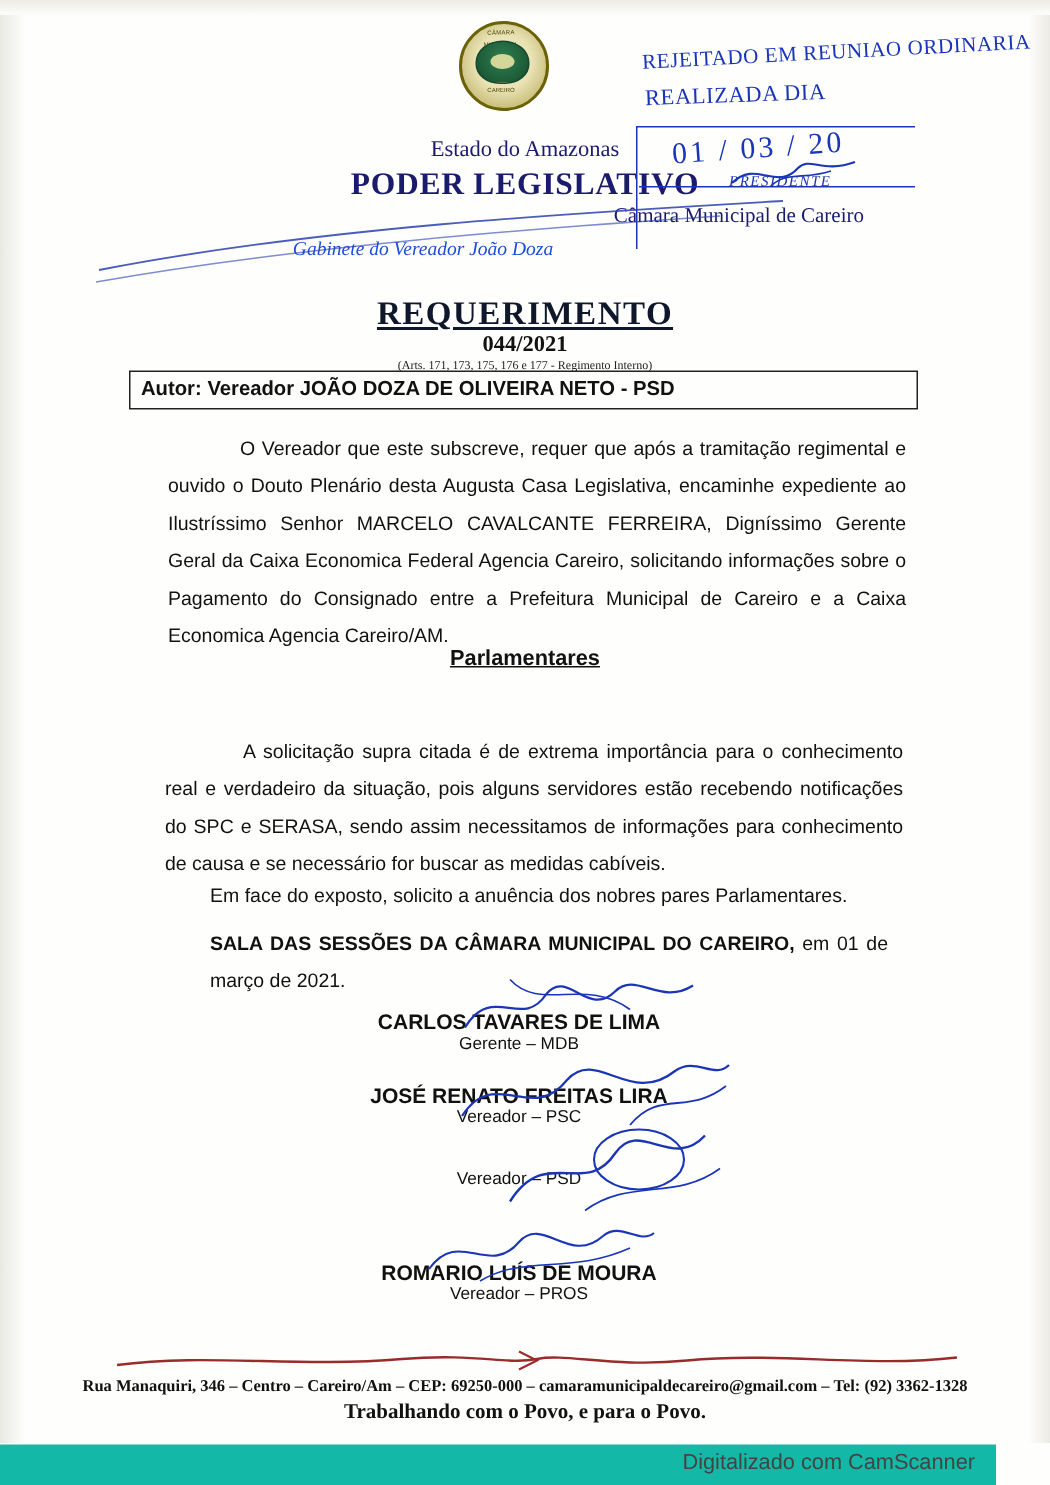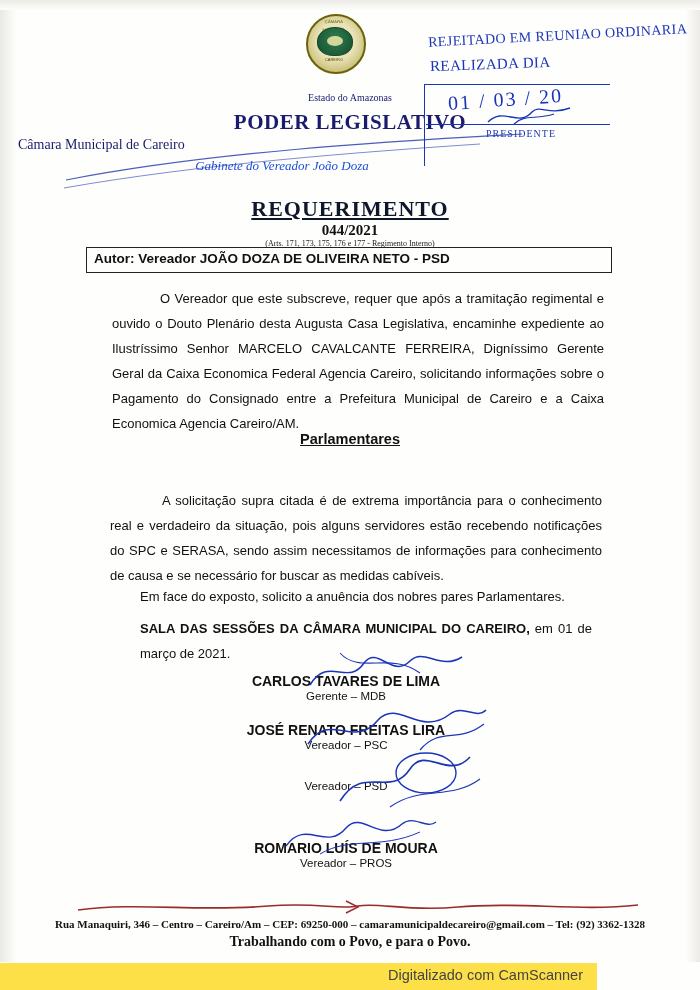--- a/index.html
+++ b/index.html
@@ -91,37 +91,37 @@
     color: #4a4305;
     text-align: center;
     line-height: 8px;
   }
 
   .hdr-state {
     position: absolute;
     left: 0; top: 92px; width: 700px;
     text-align: center;
     font-family: "Liberation Serif", serif;
-    font-size: 10px;
+    font-size: 15px;
     color: #1b1b6e;
   }
   .hdr-power {
     position: absolute;
     left: 0; top: 110px; width: 700px;
     text-align: center;
     font-family: "Liberation Serif", serif;
     font-weight: bold;
     font-size: 21px;
     color: #1b1b6e;
     letter-spacing: .5px;
   }
   .hdr-camara {
     position: absolute;
-    left: 18px; top: 137px; width: 572px;
-    text-align: left;
+    left: 4px; top: 137px; width: 572px;
+    text-align: right;
     font-family: "Liberation Serif", serif;
     font-size: 14px;
     color: #1b1b6e;
   }
   .hdr-gabinete {
     position: absolute;
     left: 0; top: 158px; width: 564px;
     text-align: center;
     font-family: "Liberation Serif", serif;
     font-style: italic;
@@ -180,24 +180,25 @@
     width: 184px;
     border-top: 1px solid #1b35b8;
   }
   .stamp .sigscribble {
     position: absolute;
     left: 60px; top: 86px;
     width: 90px; height: 26px;
   }
   .stamp .role {
     position: absolute;
-    left: 62px; top: 112px;
+    left: 62px; top: 100px;
     font-family: "Liberation Serif", serif;
     font-size: 10px;
     letter-spacing: 1px;
+    font-style: italic;
   }
 
   
   .req-title {
     position: absolute;
     left: 0; top: 196px; width: 700px;
     text-align: center;
     font-family: "Liberation Serif", serif;
     font-weight: bold;
     font-size: 22px;
@@ -317,22 +318,22 @@
     text-align: center;
     font-family: "Liberation Serif", serif;
     font-weight: bold;
     font-size: 14px;
     color: #111;
   }
 
   .camscanner {
     position: absolute;
     left: 0; top: 963px;
-    width: 597px; height: 27px;
-    background: #fde047;
+    width: 664px; height: 27px;
+    background: #14b8a6;
   }
   .camscanner .label {
     position: absolute;
     right: 14px; top: 4px;
     font-size: 14.5px;
     color: #444;
   }
 </style>
 </head>
 <body>

